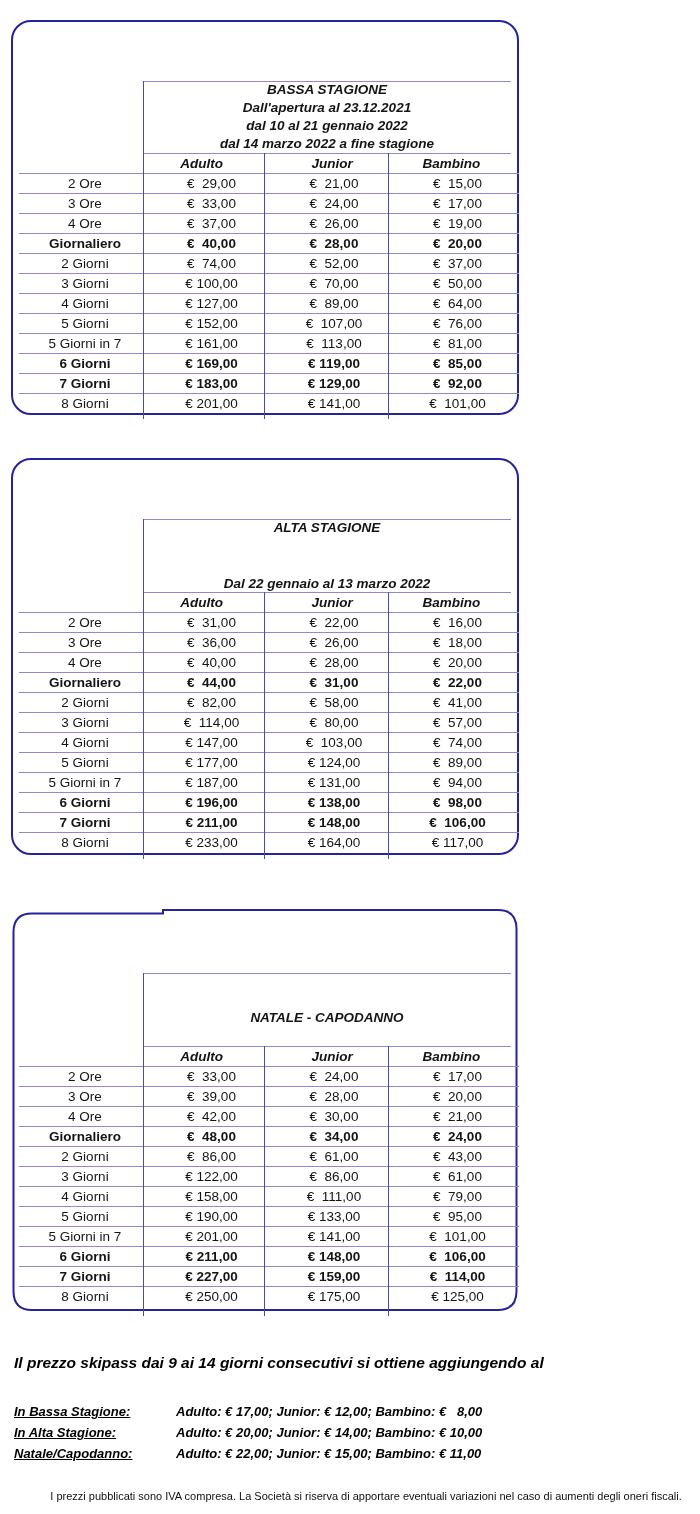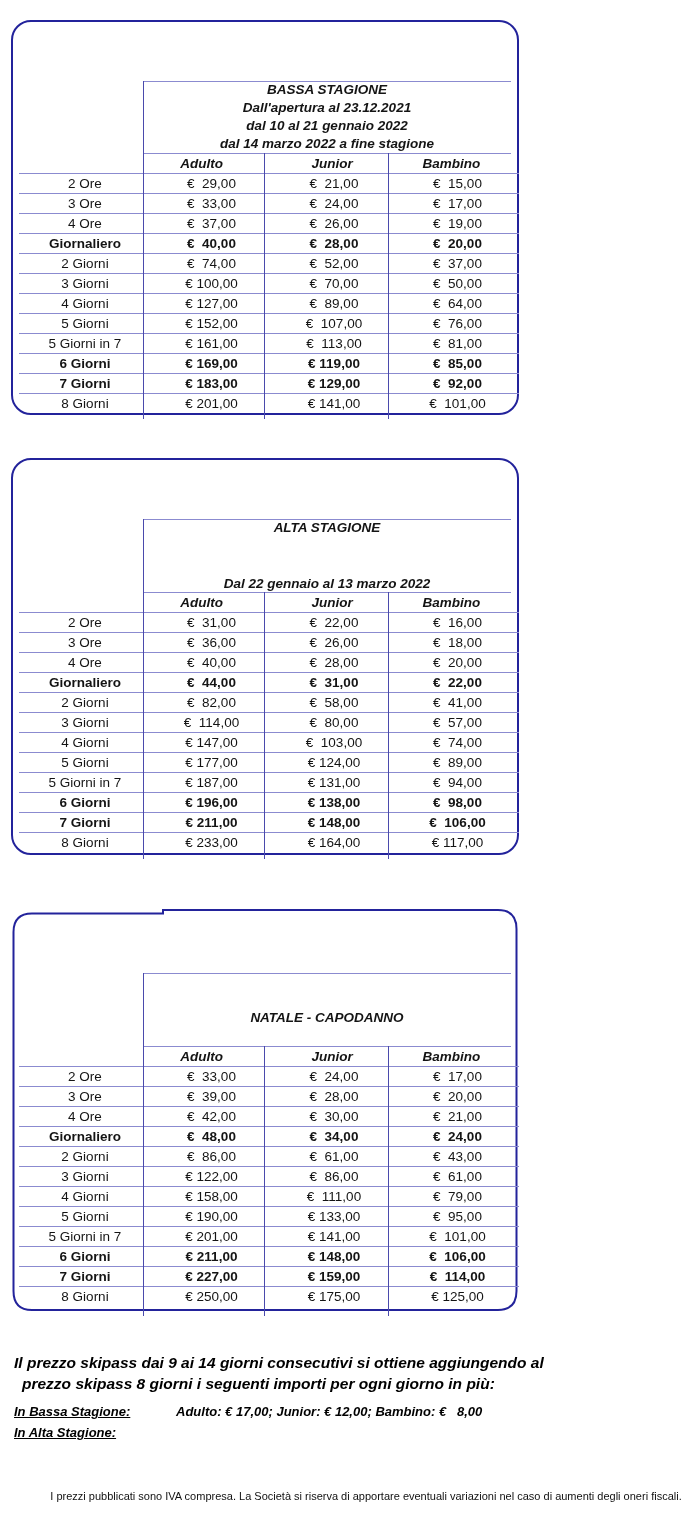--- a/index.html
+++ b/index.html
@@ -358,28 +358,32 @@
           <div class="cell v2">€ 125,00</div>
         </div>
       </div>
     <div class="vl v-a"></div>
     <div class="vl v-b"></div>
     <div class="vl v-c"></div>
   </div>
 
   <div class="note-par">
     <div class="l1">Il prezzo skipass dai 9 ai 14 giorni consecutivi si ottiene aggiungendo al</div>
-    <div class="l2">prezzo skipass 8 giorni i seguenti importi per ogni giorno in più:</div>
   </div>
 
   <div class="supplements">
     <div class="supp-line">
       <span class="supp-label">In Bassa Stagione:</span>
       <span class="supp-text">Adulto: € 17,00; Junior: € 12,00; Bambino: €   8,00</span>
     </div>
     <div class="supp-line">
       <span class="supp-label">In Alta Stagione:</span>
+      <span class="supp-text">Adulto: € 20,00; Junior: € 14,00; Bambino: € 10,00</span>
+    </div>
+    <div class="supp-line">
+      <span class="supp-label">Natale/Capodanno:</span>
+      <span class="supp-text">Adulto: € 22,00; Junior: € 15,00; Bambino: € 11,00</span>
     </div>
   </div>
 
   <div class="footer-note">I prezzi pubblicati sono IVA compresa. La Società si riserva di apportare eventuali variazioni nel caso di aumenti degli oneri fiscali.</div>
 
 </div>
 
 </body></html>

